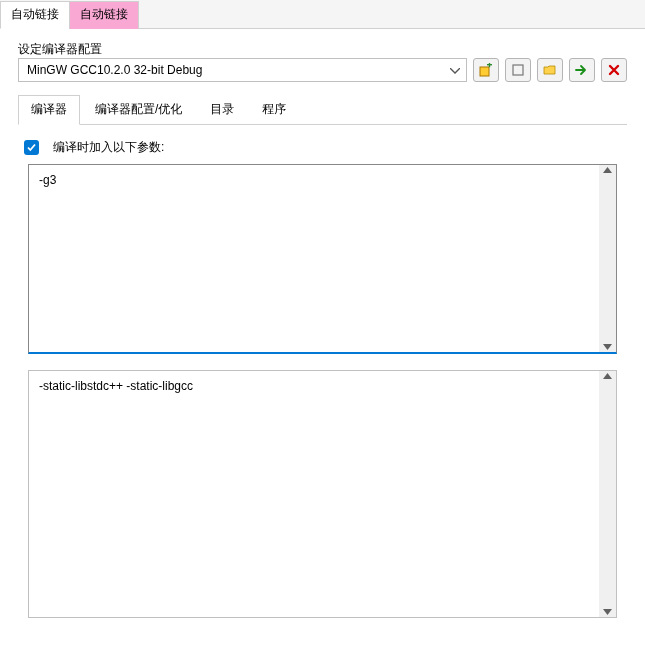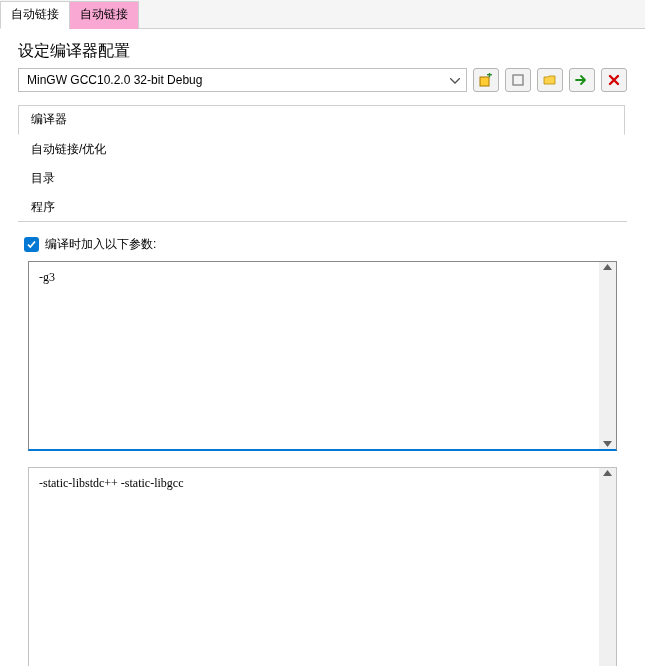--- a/index.html
+++ b/index.html
@@ -28,22 +28,21 @@
   top: 1px;
 }
 .outer-tab.active {
   background: #fff;
   border-bottom: 1px solid #fff;
 }
 .panel {
   padding: 12px 18px;
 }
 .group-label {
-  margin-bottom: 6px;
-  font-size: 16px;
+  font-size: 12px;
 }
 .compiler-row {
   display: flex;
   align-items: flex-end;
   gap: 6px;
   margin-bottom: 12px;
 }
 .compiler-select {
   flex: 1;
   position: relative;
@@ -69,21 +68,20 @@
   display: flex;
   align-items: center;
   justify-content: center;
   cursor: default;
 }
 .icon-btn svg { display: block; }
 .inner-tabs-row {
   display: flex;
   border-bottom: 1px solid #d0d0d0;
   margin-top: 4px;
-  flex-direction: column;
 }
 .inner-tab {
   padding: 5px 12px 6px 12px;
   border: 1px solid transparent;
   border-bottom: none;
   cursor: default;
   position: relative;
   top: 1px;
   margin-right: 2px;
 }
@@ -91,21 +89,21 @@
   background: #fff;
   border-color: #d0d0d0;
   border-bottom: 1px solid #fff;
 }
 .inner-content {
   padding: 14px 10px 10px 10px;
 }
 .check-row {
   display: flex;
   align-items: center;
-  gap: 6px;
+  gap: 14px;
   margin-bottom: 8px;
   margin-left: -4px;
 }
 .checkbox {
   width: 15px;
   height: 15px;
   border-radius: 3px;
   background: #0078d4;
   display: flex;
   align-items: center;
@@ -124,21 +122,21 @@
   border-left-color: #888;
   border-right-color: #888;
 }
 .textarea {
   width: calc(100% - 18px);
   height: 100%;
   resize: none;
   border: none;
   outline: none;
   padding: 8px 10px;
-  font-family: Liberation Serif, serif;
+  font-family: Liberation Sans, sans-serif;
   font-size: 12px;
   background: transparent;
 }
 .ta1 { height: 190px; }
 .ta2 { height: 248px; }
 .scroll-gutter {
   position: absolute;
   right: 0;
   top: 0;
   bottom: 0;
@@ -197,21 +195,21 @@
     </div>
     <div class="icon-btn">
       <svg width="14" height="14" viewBox="0 0 14 14">
         <path d="M3 3 L11 11 M11 3 L3 11" stroke="#d40000" stroke-width="2.4" stroke-linecap="round"></path>
       </svg>
     </div>
   </div>
 
   <div class="inner-tabs-row">
     <div class="inner-tab active">编译器</div>
-    <div class="inner-tab">自动链接/优化</div>
+    <div class="inner-tab">编译器配置/优化</div>
     <div class="inner-tab">目录</div>
     <div class="inner-tab">程序</div>
   </div>
 
   <div class="inner-content">
 
     <div class="check-row">
       <div class="checkbox">
         <svg width="11" height="11" viewBox="0 0 11 11">
             <path d="M2 5.5 L4.3 8 L9 2.5" fill="none" stroke="#fff" stroke-width="1.8"></path>

